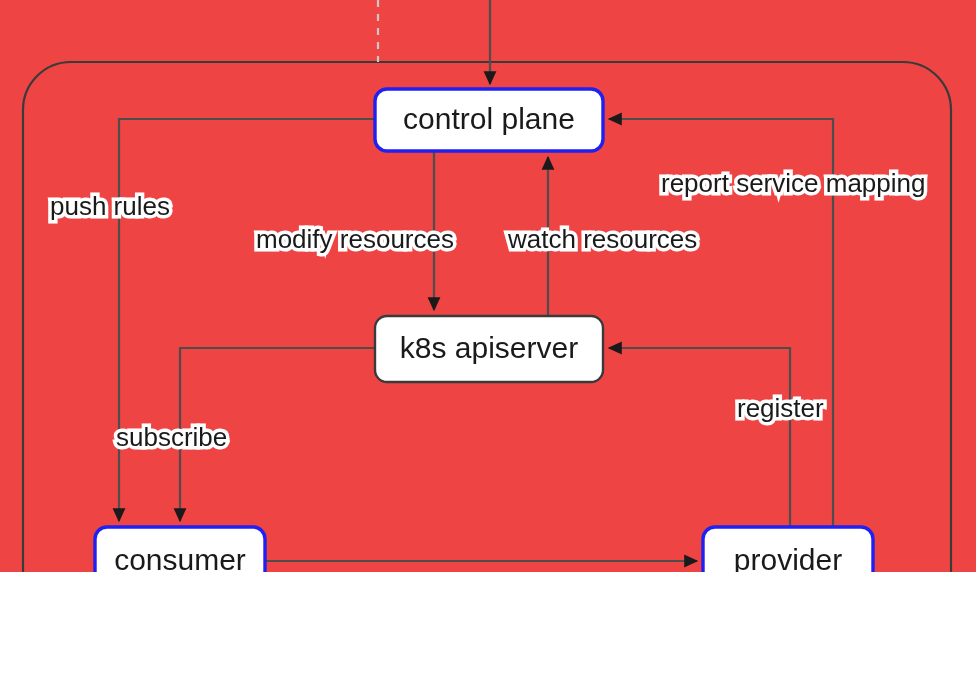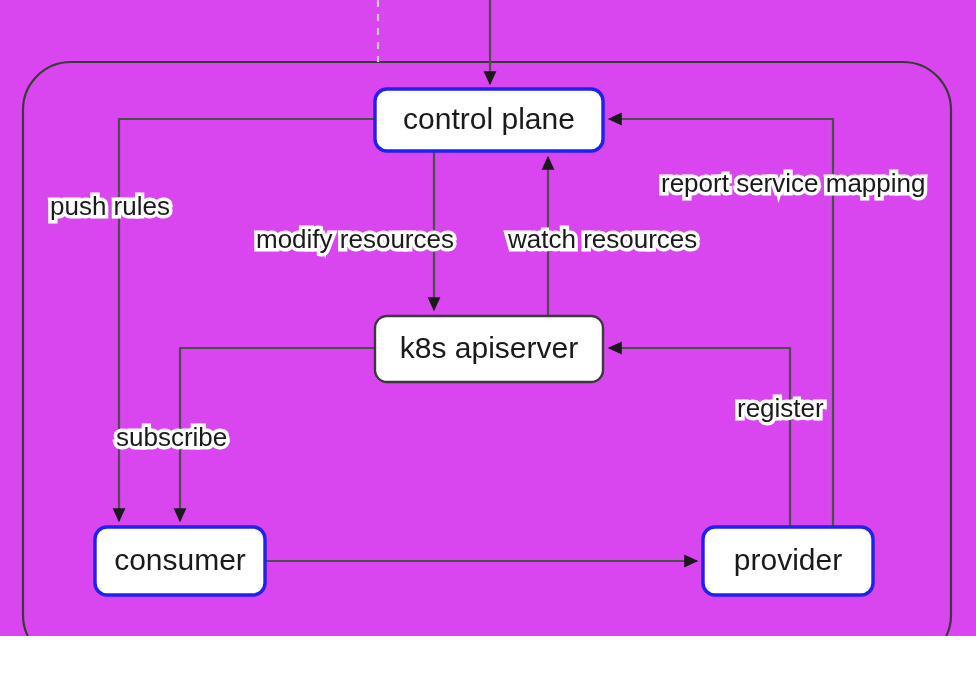--- a/index.html
+++ b/index.html
@@ -3,22 +3,22 @@
 <meta charset="utf-8">
 <style>
   html, body {
     margin: 0;
     padding: 0;
     background: #ffffff;
   }
   #canvas {
     position: relative;
     width: 976px;
-    height: 636px;
-    background: #d946ef;
+    height: 572px;
+    background: #ef4444;
     font-family: "Liberation Sans", sans-serif;
     overflow: hidden;
   }
   svg#diagram {
     position: absolute;
     top: 0;
     left: 0;
     width: 976px;
     height: 692px;
   }

